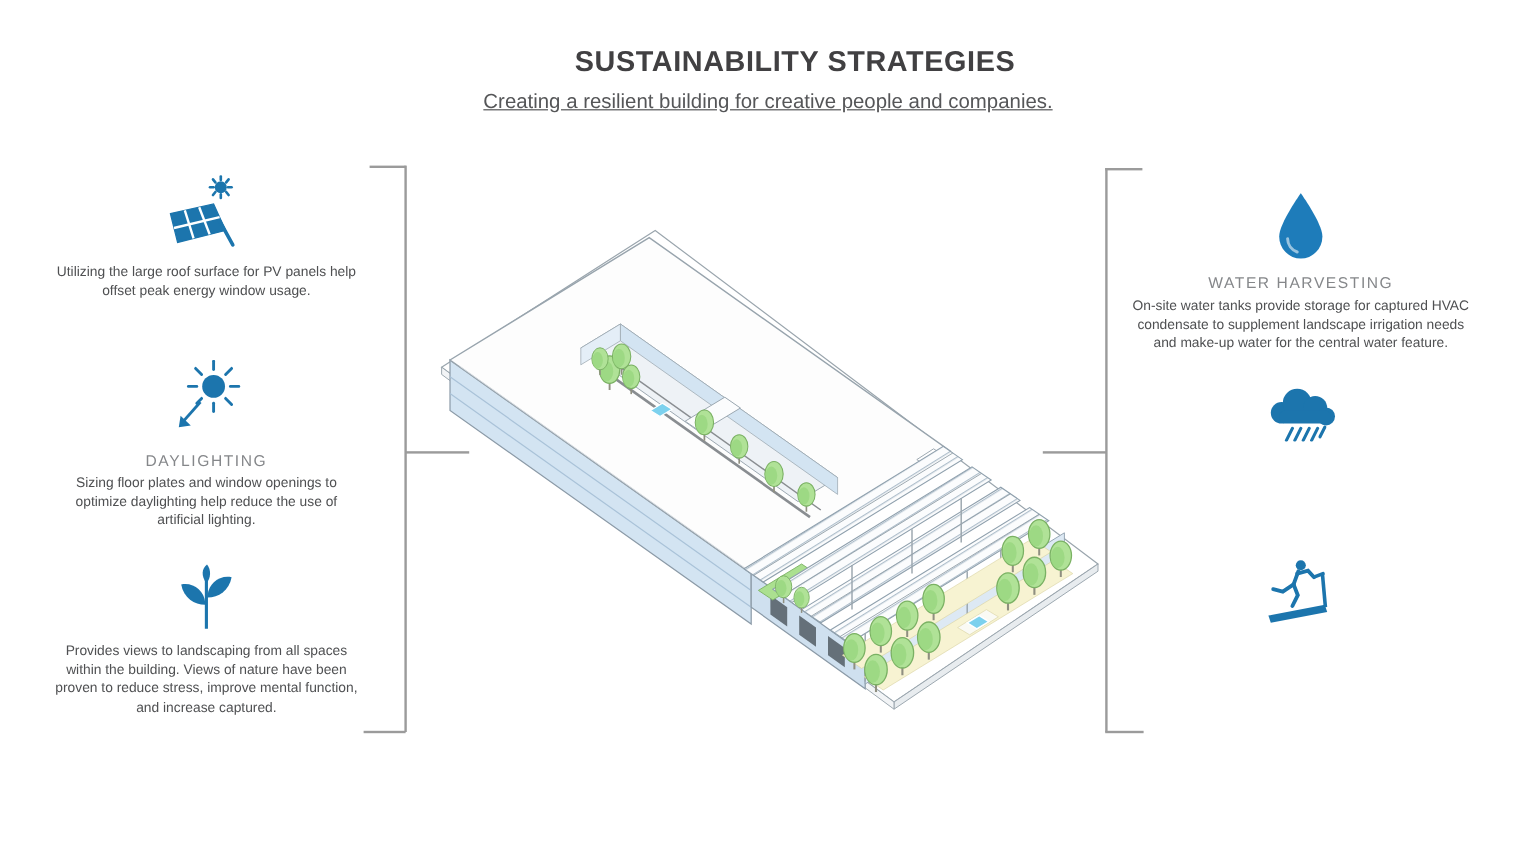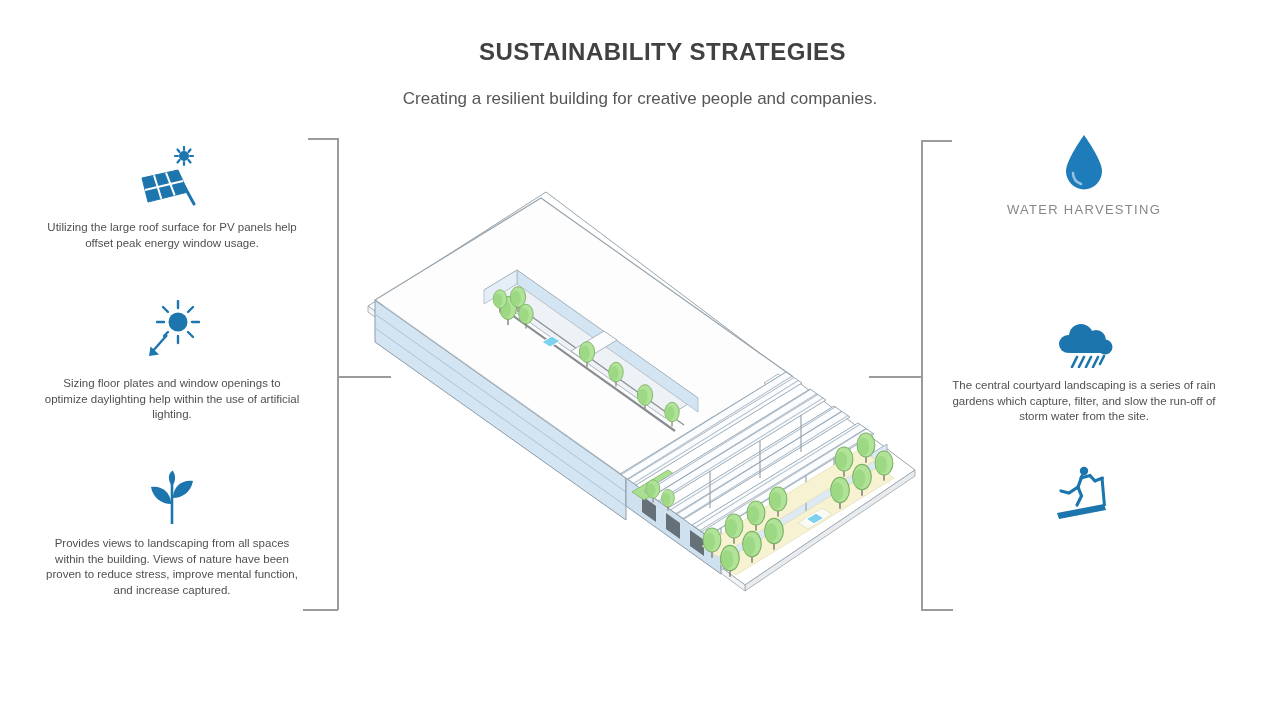--- a/index.html
+++ b/index.html
@@ -9,21 +9,21 @@
     width: 1280px; height: 720px;
     background: #ffffff;
     font-family: "Liberation Sans", sans-serif;
     overflow: hidden;
   }
   .header { position: absolute; top: 38px; left: 0; right: 0; text-align: center; }
   .header h1 {
     font-size: 24px; font-weight: bold; color: #414042; letter-spacing: 0.5px; padding-left: 45px;
   }
   .header p {
-    margin-top: 23px; font-size: 17px; color: #555658;
+    margin-top: 9px; font-size: 17px; color: #555658; text-decoration: underline;
   }
 
   .feature { position: absolute; text-align: center; }
   .feature .icon-wrap {
     display: flex; justify-content: center; align-items: flex-end;
     margin-bottom: 10px;
   }
   .feature h3 {
     font-size: 13px; font-weight: 400; color: #85878a; letter-spacing: 1.3px;
     margin-bottom: 5px;
@@ -32,21 +32,21 @@
     font-size: 11.5px; line-height: 1.36; color: #4f5052; margin: 0 auto;
   }
   .col-left .feature { left: 28px; width: 288px; }
   .col-left .feature p { width: 258px; }
   .col-right .feature { left: 933px; width: 302px; }
   .col-right .feature p { width: 292px; }
 
   #feat-energy      { top: 144px; } #feat-energy .icon-wrap      { height: 66px; }
   #feat-daylighting { top: 296px; } #feat-daylighting .icon-wrap { height: 70px; }
   #feat-nature      { top: 470px; } #feat-nature .icon-wrap      { height: 56px; }
-  #feat-water       { top: 130px; } #feat-water .icon-wrap       { height: 62px; }
+  #feat-water       { top: 156px; } #feat-water .icon-wrap       { height: 62px; }
   #feat-storm       { top: 322px; } #feat-storm .icon-wrap       { height: 46px; }
   #feat-active      { top: 460px; } #feat-active .icon-wrap      { height: 64px; }
 
   .bline { position: absolute; background: #9b9b9b; }
   .bline.h { height: 1.5px; }
   .bline.v { width: 1.5px; }
 
   #building-svg { position: absolute; left: 350px; top: 140px; width: 580px; height: 480px; }
 </style>
 </head>
@@ -106,21 +106,22 @@
             <line x1="32" y1="12" x2="27" y2="7"></line>
           <line x1="28" y1="22" x2="21" y2="22"></line>
             <line x1="32" y1="32" x2="28" y2="36"></line>
           <line x1="42" y1="36" x2="42" y2="43"></line>
             <line x1="52" y1="32" x2="57" y2="37"></line>
         </g>
         <line x1="31" y1="35" x2="16" y2="52" stroke="#1c75ad" stroke-width="2.4"></line>
         <polygon points="13,56 14.5,46.5 23,54.5" fill="#1c75ad"></polygon>
       </svg>
     </div>
-    <p>Sizing floor plates and window openings to optimize daylighting help within the use of artificial lighting.</p>
+    <h3>DAYLIGHTING</h3>
+    <p>Sizing floor plates and window openings to optimize daylighting help reduce the use of artificial lighting.</p>
   </div>
 
   <div class="feature" id="feat-nature">
     <div class="icon-wrap">
       <svg width="64" height="56" viewBox="0 0 64 56">
         <path d="M32,10 C32,22 32,36 32,54" stroke="#1c75ad" stroke-width="2.6" fill="none"></path>
         <path d="M31,34 C22,34 13,28 11,17 C21,15 30,22 31,32 Z" fill="#1c75ad"></path>
         <path d="M33,28 C42,28 51,22 53,11 C43,9 34,16 33,26 Z" fill="#1c75ad"></path>
         <path d="M32,16 C27.5,10 28,4 32.5,0.5 C36,4.5 36,12 32,16 Z" fill="#1c75ad"></path>
       </svg>
@@ -133,20 +134,21 @@
 <div class="col-right">
 
   <div class="feature" id="feat-water">
     <div class="icon-wrap">
       <svg width="44" height="58" viewBox="0 0 44 58">
         <path d="M22,1 C22,1 40,26 40,37 A18,18.5 0 0 1 4,37 C4,26 22,1 22,1 Z" fill="#1e7cba"></path>
         <path d="M11,39 A12,12 0 0 0 19,50" stroke="rgba(255,255,255,0.55)" stroke-width="2.5" fill="none" stroke-linecap="round"></path>
       </svg>
     </div>
     <h3>WATER HARVESTING</h3>
+    <p>On-site water tanks provide storage for captured HVAC condensate to supplement landscape irrigation needs and make-up water for the central water feature.</p>
   </div>
 
   <div class="feature" id="feat-storm">
     <div class="icon-wrap">
       <svg width="76" height="46" viewBox="0 0 76 46">
         <g fill="#1c75ad">
           <circle cx="22" cy="22" r="9"></circle>
           <circle cx="35" cy="14" r="12"></circle>
           <circle cx="50" cy="18" r="10"></circle>
           <circle cx="59" cy="25" r="7.5"></circle>
@@ -154,21 +156,20 @@
         </g>
         <g stroke="#1c75ad" stroke-width="2.6" stroke-linecap="round">
           <line x1="31" y1="35" x2="26" y2="45"></line>
           <line x1="38" y1="35" x2="33" y2="45"></line>
           <line x1="45" y1="35" x2="40" y2="45"></line>
           <line x1="52" y1="35" x2="47" y2="45"></line>
           <line x1="58" y1="34" x2="54" y2="42"></line>
         </g>
       </svg>
     </div>
-    <p>The central courtyard landscaping is a series of rain gardens which capture, filter, and slow the run-off of storm water from the site.</p>
   </div>
 
   <div class="feature" id="feat-active">
     <div class="icon-wrap">
       <svg width="64" height="60" viewBox="0 0 64 60">
         <circle cx="32" cy="7" r="4.2" fill="#1c75ad"></circle>
         <g stroke="#1c75ad" stroke-width="3.2" stroke-linecap="round" fill="none">
           <path d="M30,12 L26,23"></path>
           <path d="M29,14 L38,11.5 L43,17"></path>
           <path d="M26,23 L17,29 L9,27"></path>

